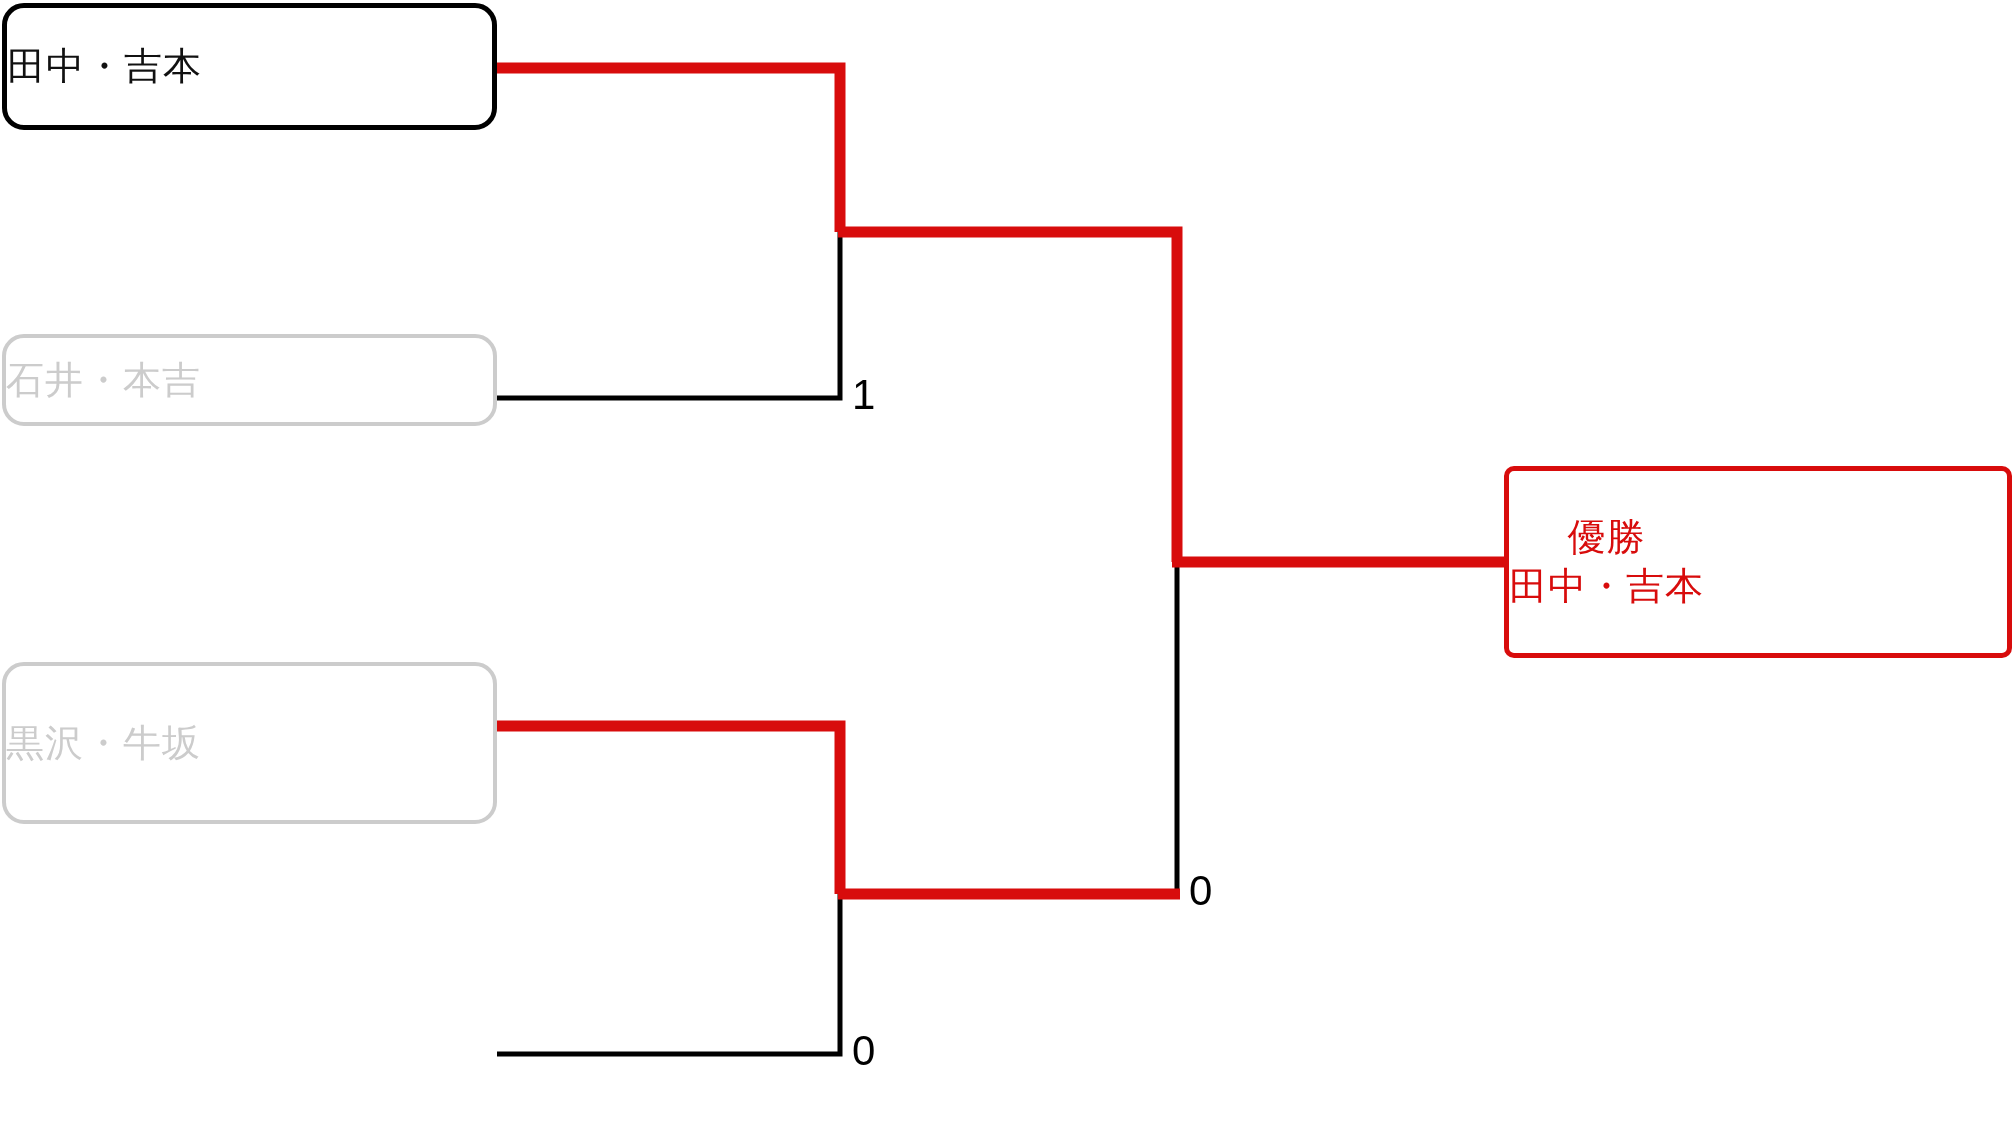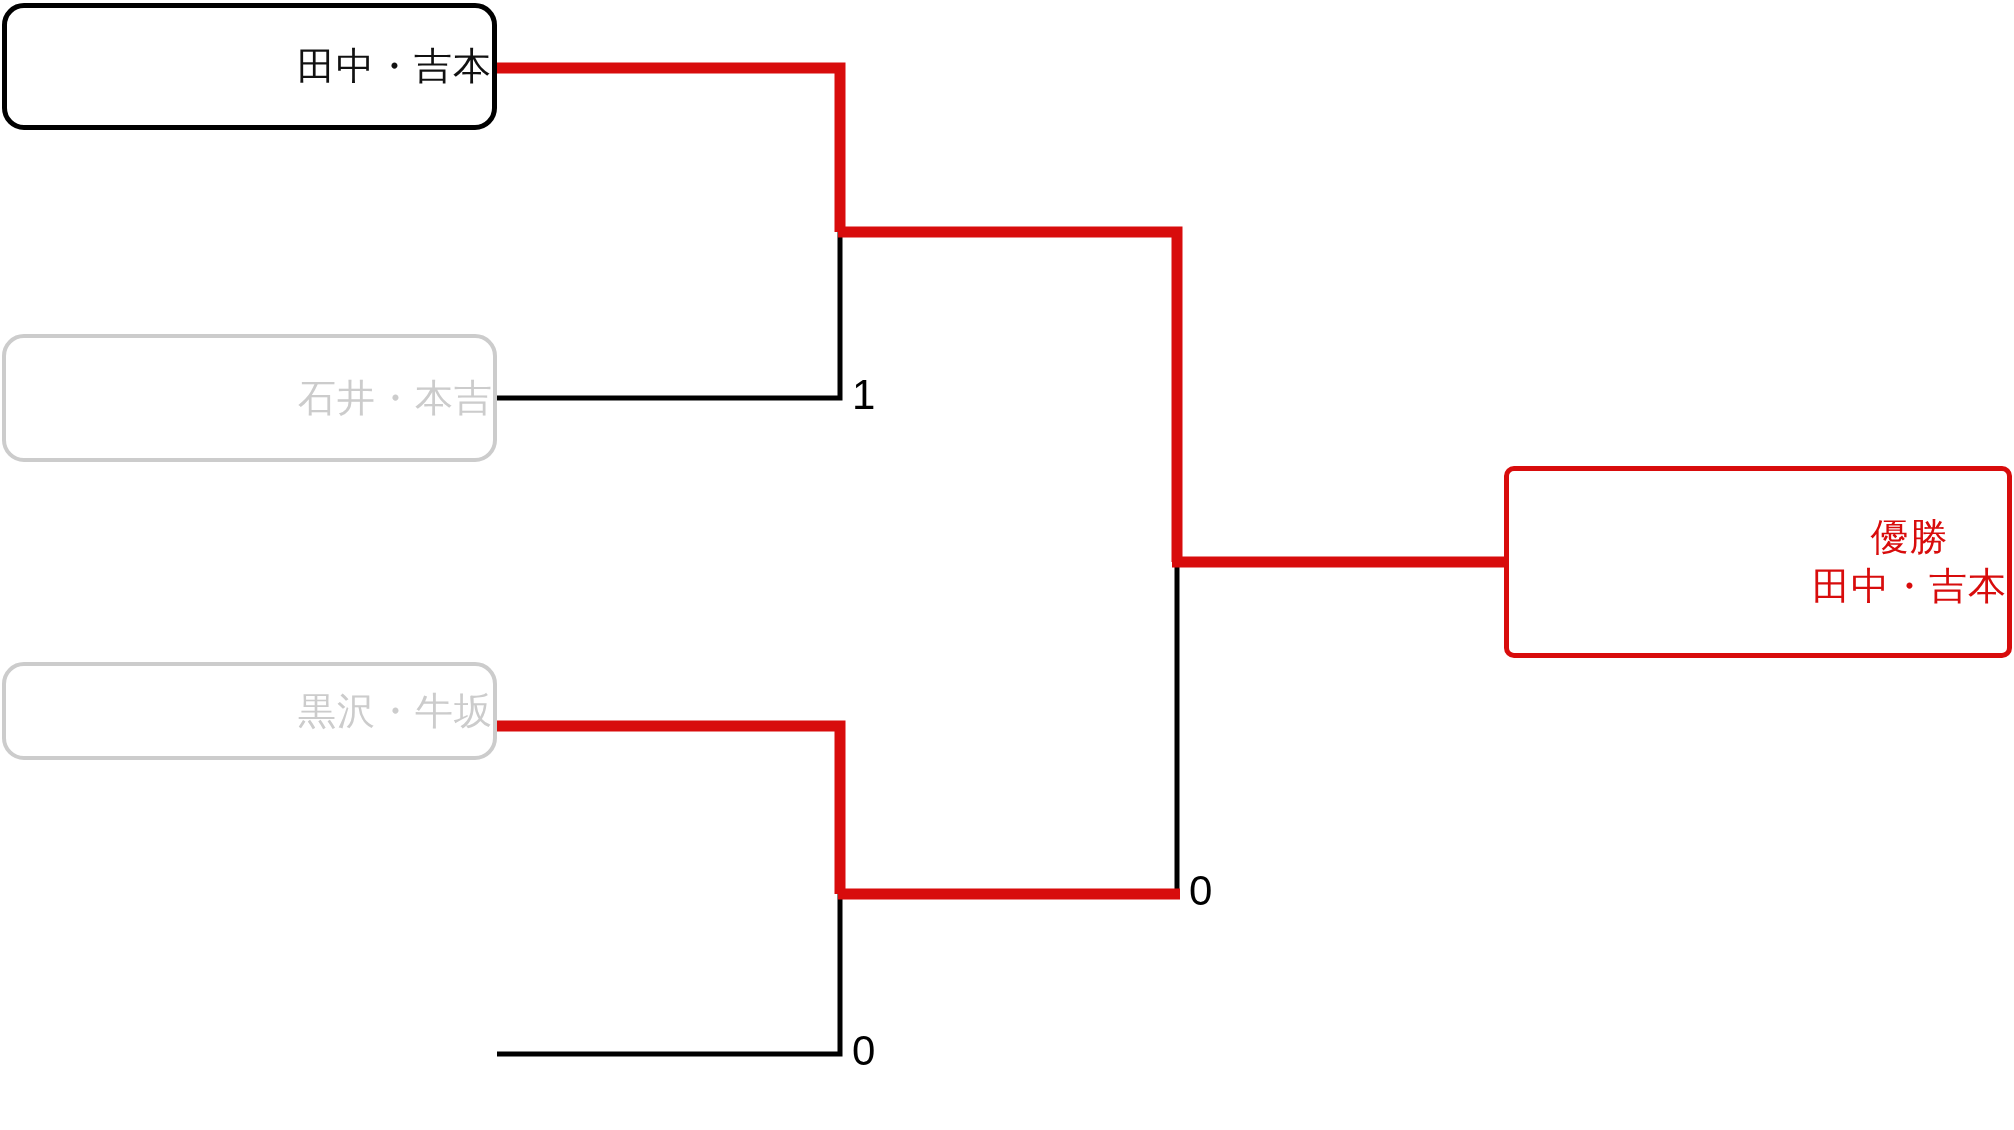--- a/index.html
+++ b/index.html
@@ -26,21 +26,21 @@
     height: 1130px;
     display: block;
   }
   .team-box {
     position: absolute;
     box-sizing: border-box;
     background: #ffffff;
     border-radius: 22px;
     display: flex;
     align-items: center;
-    justify-content: flex-end;
+    justify-content: flex-start;
     text-align: center;
   }
   .team-box.state-active {
     border: 5px solid #000000;
     color: #111111;
   }
   .team-box.state-inactive {
     border: 4px solid #cccccc;
     color: #cccccc;
   }
@@ -91,25 +91,25 @@
     <path d="M 838 894 L 1180 894" fill="none" stroke="#d80c0c" stroke-width="11" stroke-linecap="butt"></path>
 
     <path d="M 1172 562 L 1506 562" fill="none" stroke="#d80c0c" stroke-width="11" stroke-linecap="butt"></path>
 
   </svg>
 
   <div class="team-box state-active" style="left:2px; top:3px; width:495px; height:127px;">
     <span class="team-label">田中・吉本</span>
   </div>
 
-  <div class="team-box state-inactive" style="left:2px; top:334px; width:495px; height:128px;padding-left:40px;">
+  <div class="team-box state-inactive" style="left:2px; top:334px; width:495px; height:92px;">
     <span class="team-label">石井・本吉</span>
   </div>
 
-  <div class="team-box state-inactive" style="left:2px; top:662px; width:495px; height:98px;">
+  <div class="team-box state-inactive" style="left:2px; top:662px; width:495px; height:162px;">
     <span class="team-label">黒沢・牛坂</span>
   </div>
 
 
   <div class="team-box state-champion" style="left:1504px; top:466px; width:508px; height:192px;">
     <span class="team-label">優勝
 田中・吉本</span>
   </div>
 
   <div class="score-label" style="left:852px; top:374px;">1</div>

